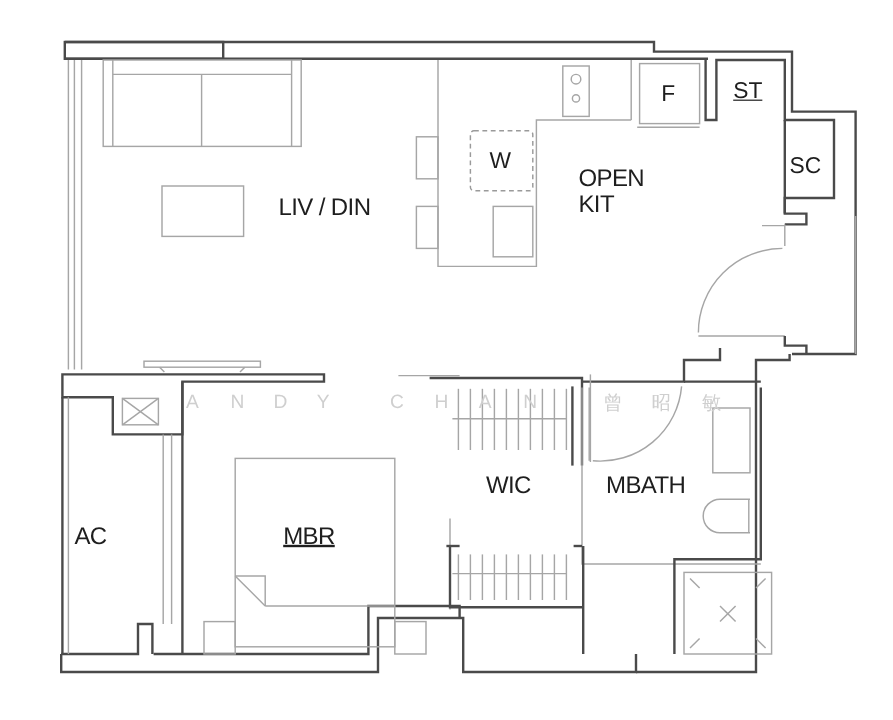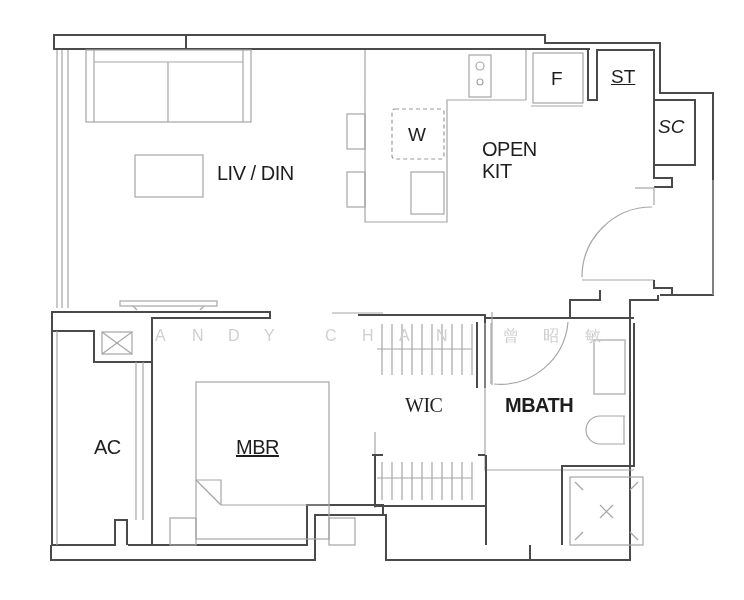--- a/index.html
+++ b/index.html
@@ -156,32 +156,32 @@
   <g>
     <rect class="thin" x="196" y="382" width="133" height="157"></rect>
     <path class="thin" d="M196 480 H221 V505"></path>
     <line class="thin" x1="196" y1="480" x2="221" y2="505"></line>
     <line class="thin" x1="221" y1="505" x2="329" y2="505"></line>
     <rect class="thin" x="170" y="518" width="26" height="27"></rect>
     <rect class="thin" x="329" y="518" width="26" height="27"></rect>
   </g>
 </svg>
 
-<div class="room-label" style="left:217px; top:162px;">LIV / DIN</div>
+<div class="room-label" style="left:232px; top:162px;">LIV / DIN</div>
 <div class="room-label" style="left:467px; top:138px;margin-left:15px;">OPEN
 KIT</div>
 <div class="room-label" style="left:236px; top:436px;text-decoration:underline;">MBR</div>
-<div class="room-label" style="left:405px; top:394px;font-family:Liberation Serif, serif;">WIC</div>
-<div class="room-label" style="left:505px; top:394px;font-weight:bold;">MBATH</div>
-<div class="room-label" style="left:94px; top:436px;">AC</div>
+<div class="room-label" style="left:405px; top:394px;">WIC</div>
+<div class="room-label" style="left:505px; top:394px;">MBATH</div>
+<div class="room-label" style="left:62px; top:436px;">AC</div>
 
 <div class="fixture-label" style="left:408px; top:124px;">W</div>
 <div class="fixture-label" style="left:551px; top:68px;">F</div>
 <div class="fixture-label" style="left:611px; top:66px;text-decoration:underline;">ST</div>
-<div class="fixture-label" style="left:658px; top:116px;font-style:italic;">SC</div>
+<div class="fixture-label" style="left:658px; top:128px;">SC</div>
 
 <div>
   <span class="watermark" style="left:155px; top:327px;">A</span>
   <span class="watermark" style="left:192px; top:327px;">N</span>
   <span class="watermark" style="left:228px; top:327px;">D</span>
   <span class="watermark" style="left:264px; top:327px;">Y</span>
   <span class="watermark" style="left:325px; top:327px;">C</span>
   <span class="watermark" style="left:362px; top:327px;">H</span>
   <span class="watermark" style="left:399px; top:327px;">A</span>
   <span class="watermark" style="left:436px; top:327px;">N</span>

